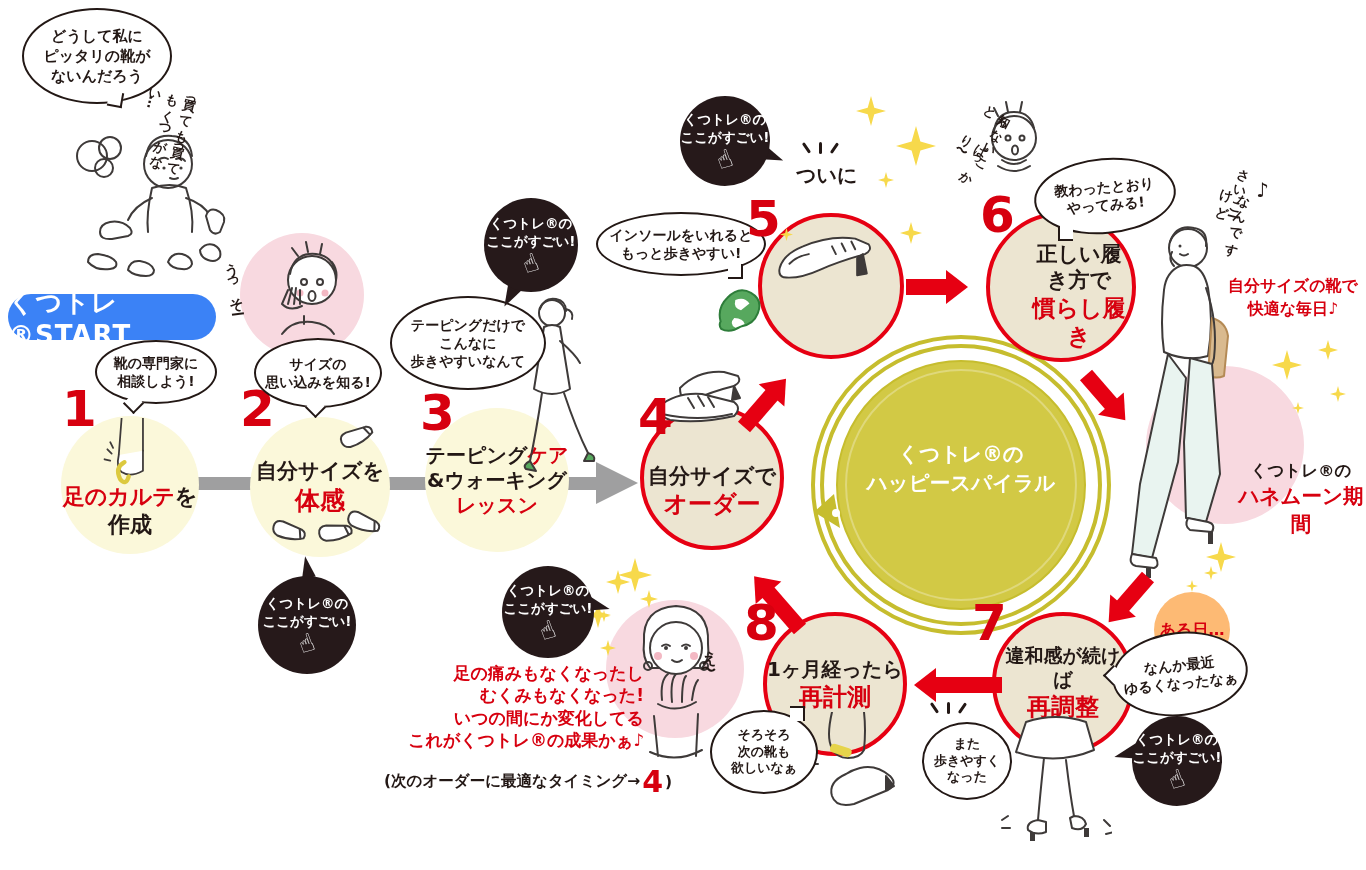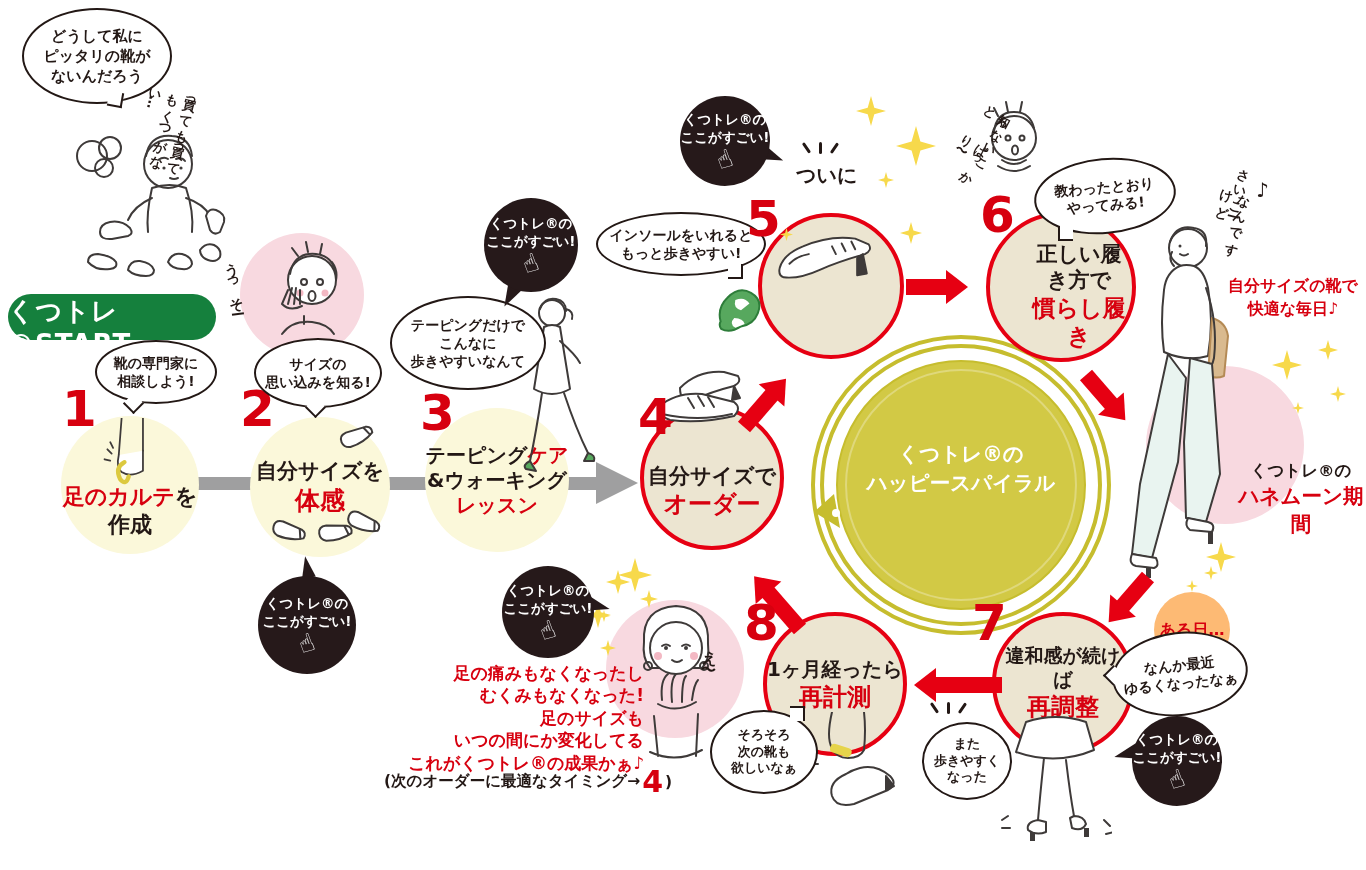--- a/index.html
+++ b/index.html
@@ -31,21 +31,21 @@
   .emph i:nth-child(1){left:3px;transform:rotate(-35deg);}
   .emph i:nth-child(2){left:17px;}
   .emph i:nth-child(3){left:31px;transform:rotate(35deg);}
   .vtext{position:absolute;writing-mode:vertical-rl;font-weight:bold;color:#231815;letter-spacing:2px;z-index:5;}
   .rarrow{position:absolute;height:34px;transform-origin:left center;z-index:4;}
   .rarrow .sh{position:absolute;left:0;top:9px;right:16px;height:16px;background:#e60012;}
   .rarrow .hd{position:absolute;right:0;top:0;width:0;height:0;border-left:22px solid #e60012;
               border-top:17px solid transparent;border-bottom:17px solid transparent;}
   .pink{position:absolute;background:#f8d9e0;border-radius:50%;z-index:0;}
   .ill{position:absolute;z-index:3;}
-  .banner{position:absolute;background:#15803d;color:#fff;border-radius:26px;display:flex;
+  .banner{position:absolute;background:#3b82f6;color:#fff;border-radius:26px;display:flex;align-items:center;
           justify-content:center;font-weight:800;font-size:26px;letter-spacing:1px;z-index:5;}
   .gray-bar{position:absolute;background:#9f9fa0;z-index:1;}
   .gray-head{position:absolute;width:0;height:0;border-left:42px solid #9f9fa0;border-top:21px solid transparent;
              border-bottom:21px solid transparent;z-index:1;}
 </style>
 </head>
 <body>
 
 <div id="stage">
 
@@ -431,21 +431,20 @@
     <path d="M40,120 l4,40 M84,118 l-2,42 M36,156 q26,12 52,-2"></path>
   </svg>
   <div class="vtext" style="left:698px;top:640px;height:64px;font-size:15px;transform:rotate(8deg);">え〜</div>
   <div class="spark" style="left:606px;top:570px;width:24px;height:24px;"></div>
   <div class="spark" style="left:640px;top:590px;width:18px;height:18px;"></div>
   <div class="spark" style="left:598px;top:610px;width:12px;height:12px;"></div>
 
   <div class="abs b red" style="left:388px;top:662px;width:256px;text-align:right;font-size:17px;line-height:1.32;z-index:5;">
     <div>足の痛みもなくなったし</div>
     <div>むくみもなくなった!</div>
-    <div>足のサイズも</div>
     <div>いつの間にか変化してる</div>
     <div>これがくつトレ®の成果かぁ♪</div>
   </div>
   <div class="abs b" style="left:384px;top:764px;display:flex;align-items:center;font-size:15.5px;z-index:5;">
     <span>(次のオーダーに最適なタイミング→</span>
     <span class="red" style="font-size:30px;font-weight:800;margin:0 2px;">4</span>
     <span>)</span>
   </div>
 
 </div>

